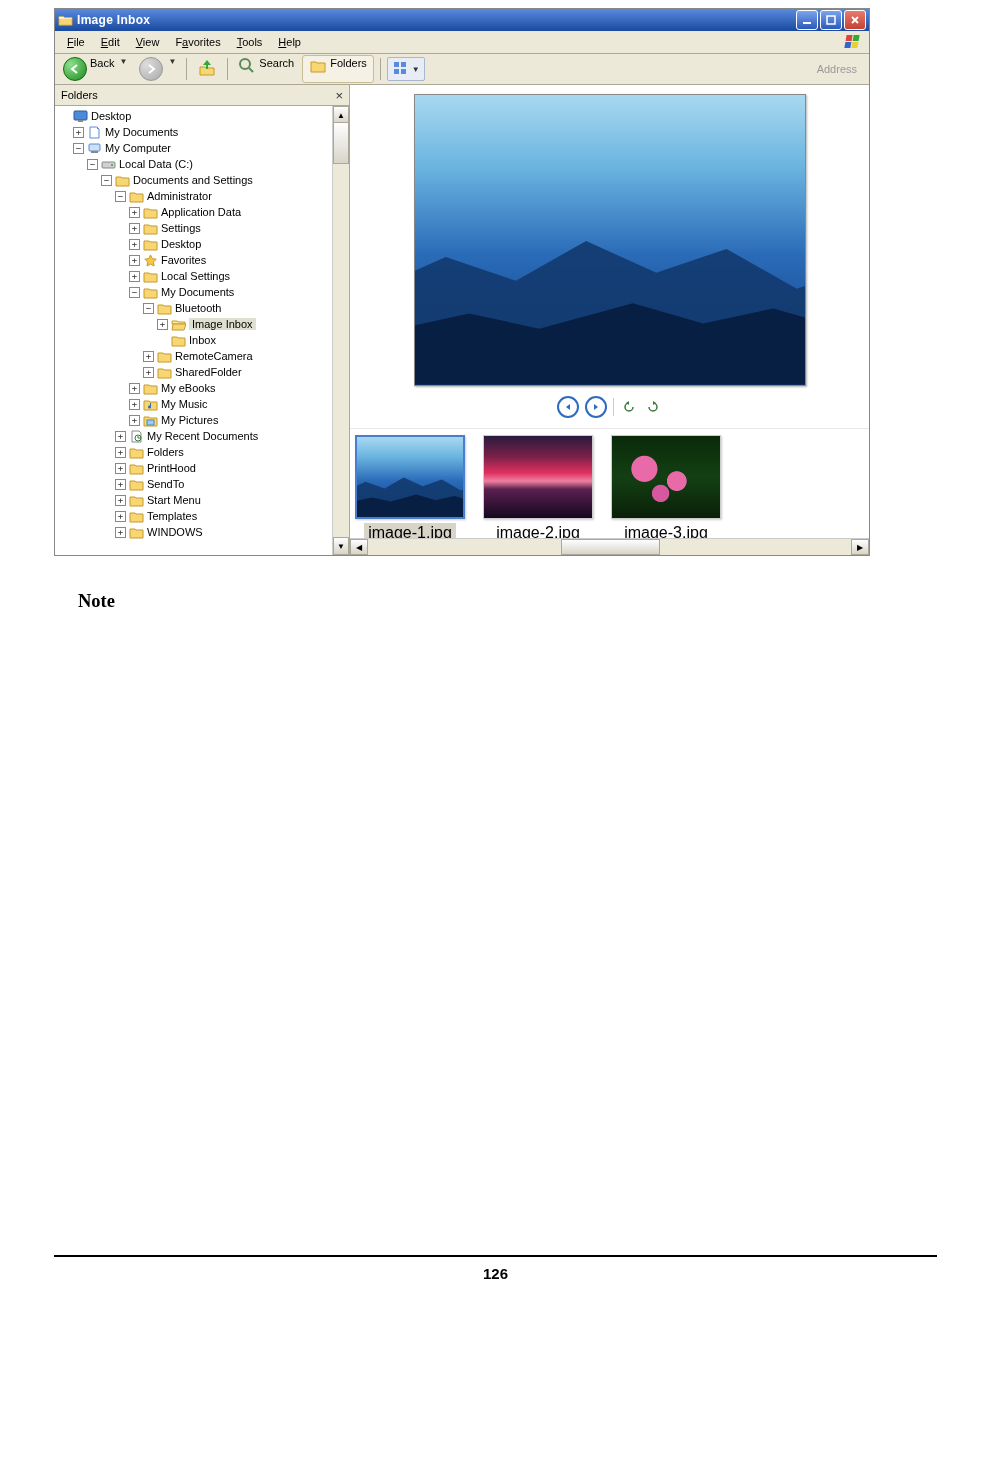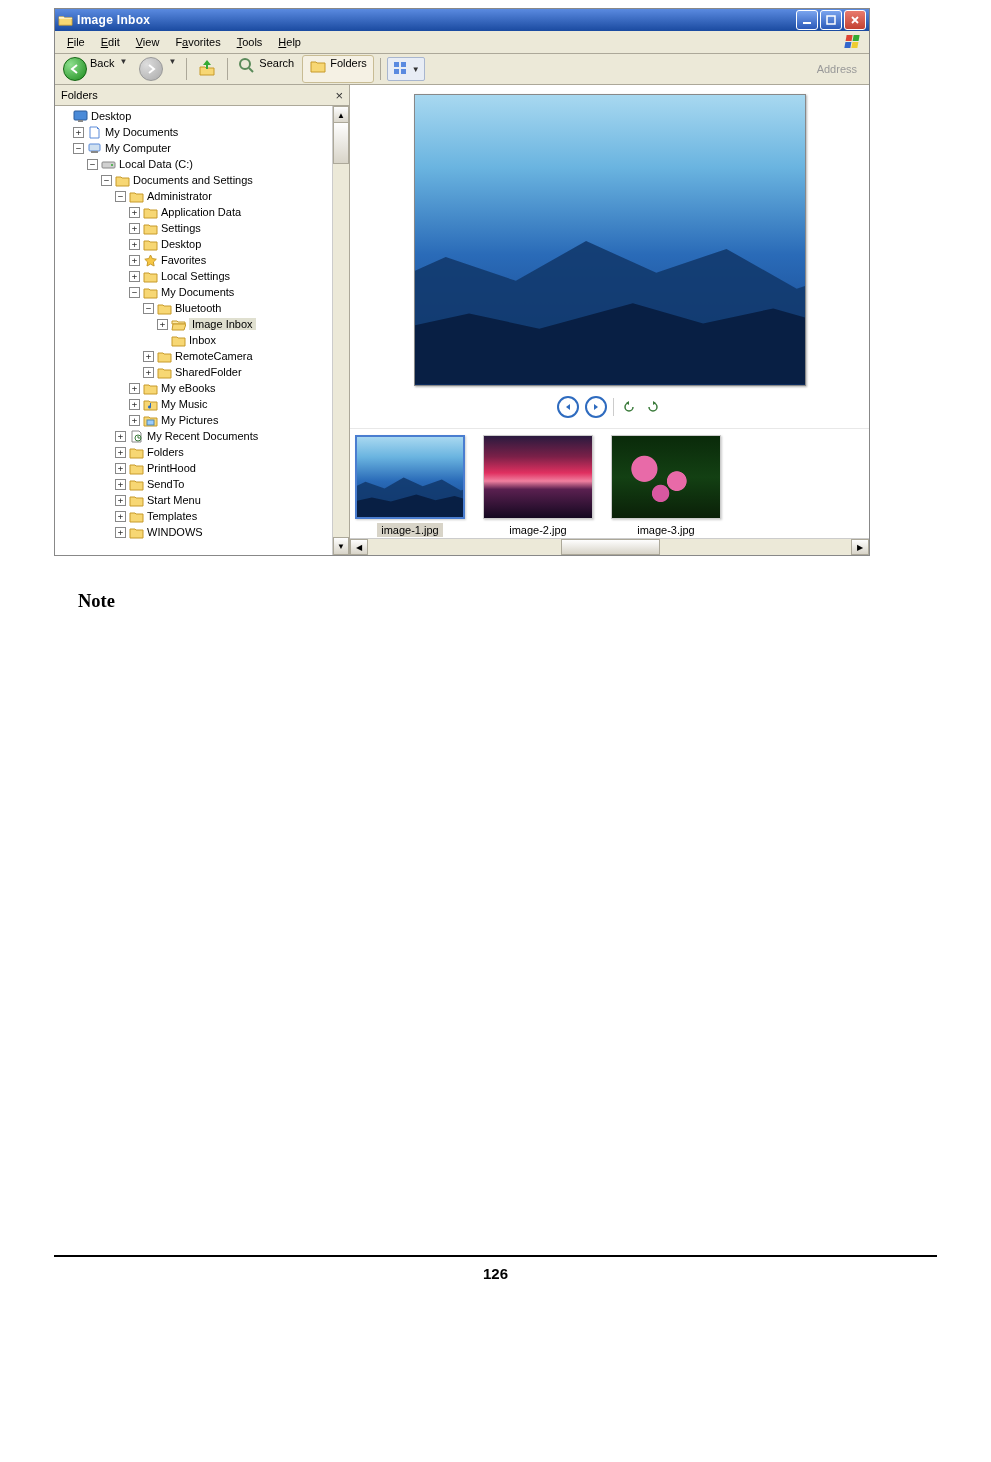--- a/index.html
+++ b/index.html
@@ -52,21 +52,21 @@
 .preview-area { flex:1; display:flex; flex-direction:column; align-items:center; justify-content:center; padding:6px; }
 .preview-img { width:390px; height:290px; border:1px solid #888; box-shadow:1px 1px 2px rgba(0,0,0,.3); }
 .preview-controls { height:26px; display:flex; align-items:center; justify-content:center; gap:6px; margin-top:8px; }
 .pc-btn { width:18px; height:18px; border-radius:50%; border:2px solid #2e6bbf; background:#fff; display:flex; align-items:center; justify-content:center; font-size:9px; color:#2e6bbf; cursor:pointer; }
 .pc-sep { width:1px; height:18px; background:#ccc; }
 .pc-rot { width:18px; height:18px; cursor:pointer; display:flex; align-items:center; justify-content:center; color:#3a7a3a; }
 .thumbs-row { height:120px; border-top:1px solid #e8e8e8; display:flex; align-items:flex-start; padding:6px 4px 0; gap:16px; overflow:hidden; position:relative; }
 .thumb { width:112px; display:flex; flex-direction:column; align-items:center; cursor:pointer; }
 .thumb-img { width:104px; height:78px; border:1px solid #ccc; padding:2px; background:#fff; box-shadow:1px 1px 2px rgba(0,0,0,.2); }
 .thumb-img.selected { border:2px solid #4a7dd0; padding:1px; }
-.thumb-label { font-size:11px; margin-top:4px; padding:1px 4px; }
+.thumb-label { font-size:16px; margin-top:4px; padding:1px 4px; }
 .thumb-label.selected { background:#d8d4c8; }
 .h-scrollbar { position:absolute; left:0; right:0; bottom:0; height:16px; background:#ece9d8; border-top:1px solid #ccc; display:flex; }
 .h-scroll-btn { width:16px; background:linear-gradient(to bottom,#fefefe,#d8d4c8); border:1px solid #aca899; display:flex; align-items:center; justify-content:center; font-size:8px; cursor:pointer; }
 .h-scroll-track { flex:1; position:relative; }
 .h-scroll-thumb { position:absolute; left:40%; width:20%; top:0; bottom:0; background:linear-gradient(to bottom,#fefefe,#d8d4c8); border:1px solid #aca899; }
 
 .note-block { margin:32px 0 0 70px; font-size:18.5px; line-height:1.45; font-family: Liberation Serif, serif; }
 .note-heading { font-weight:bold; margin-bottom:4px; }
 .note-body { padding-left:14px; max-width:905px; }
 

